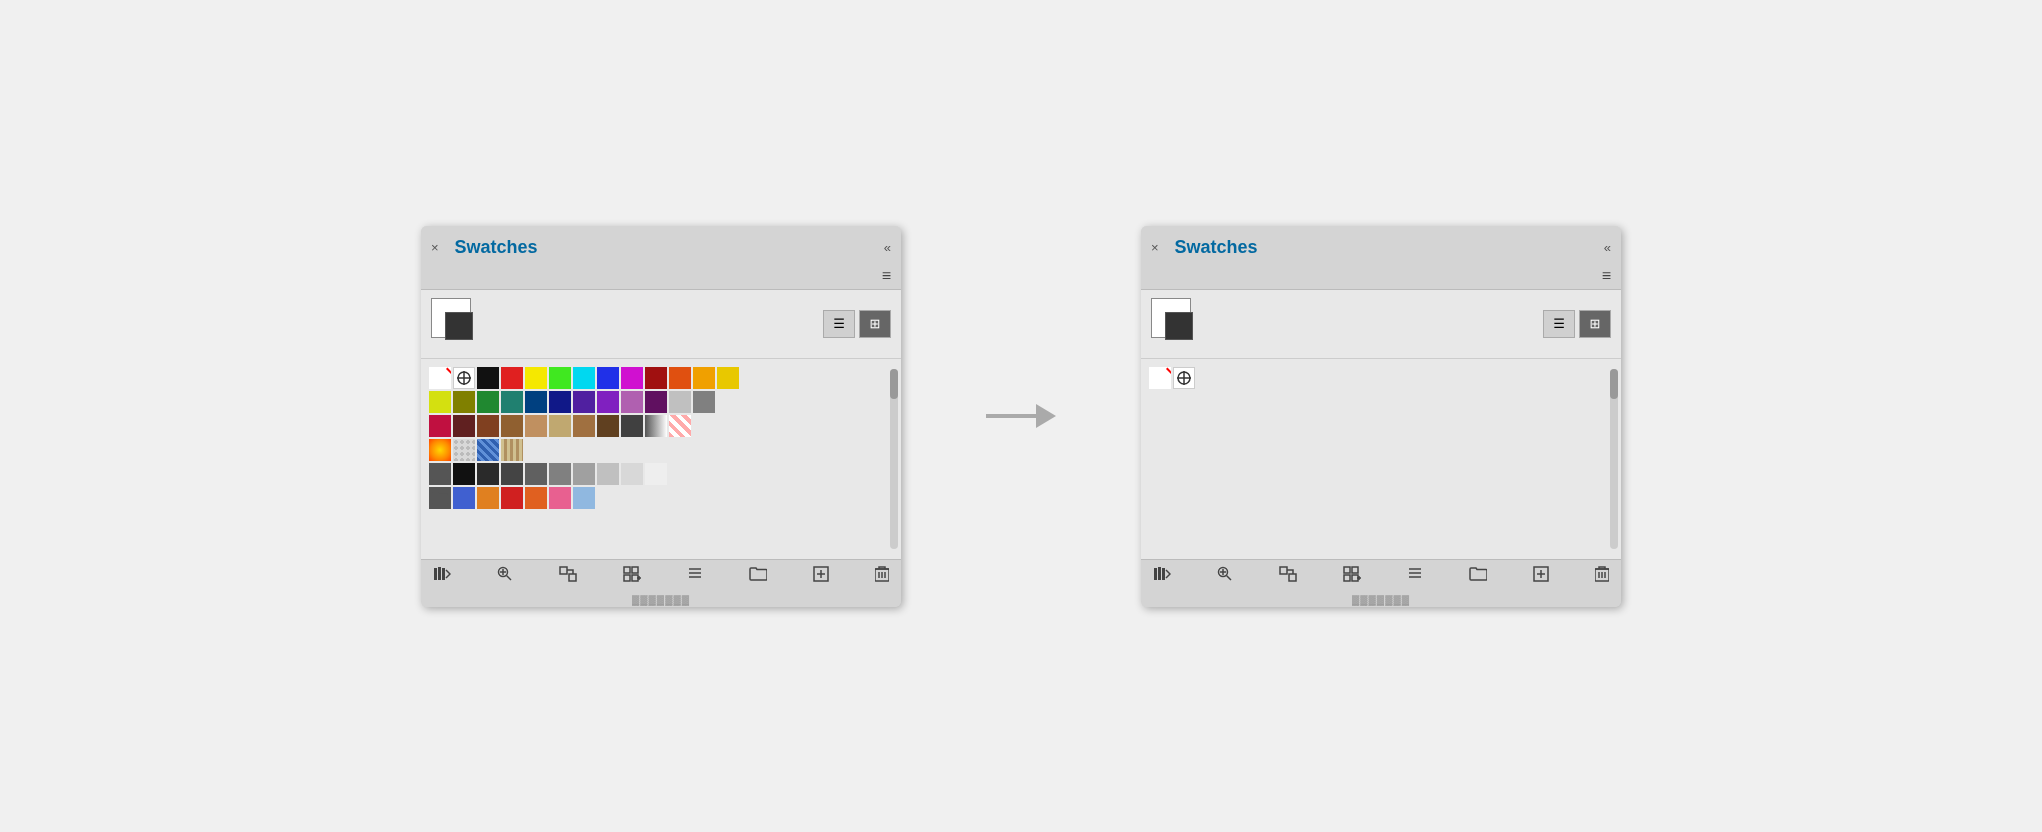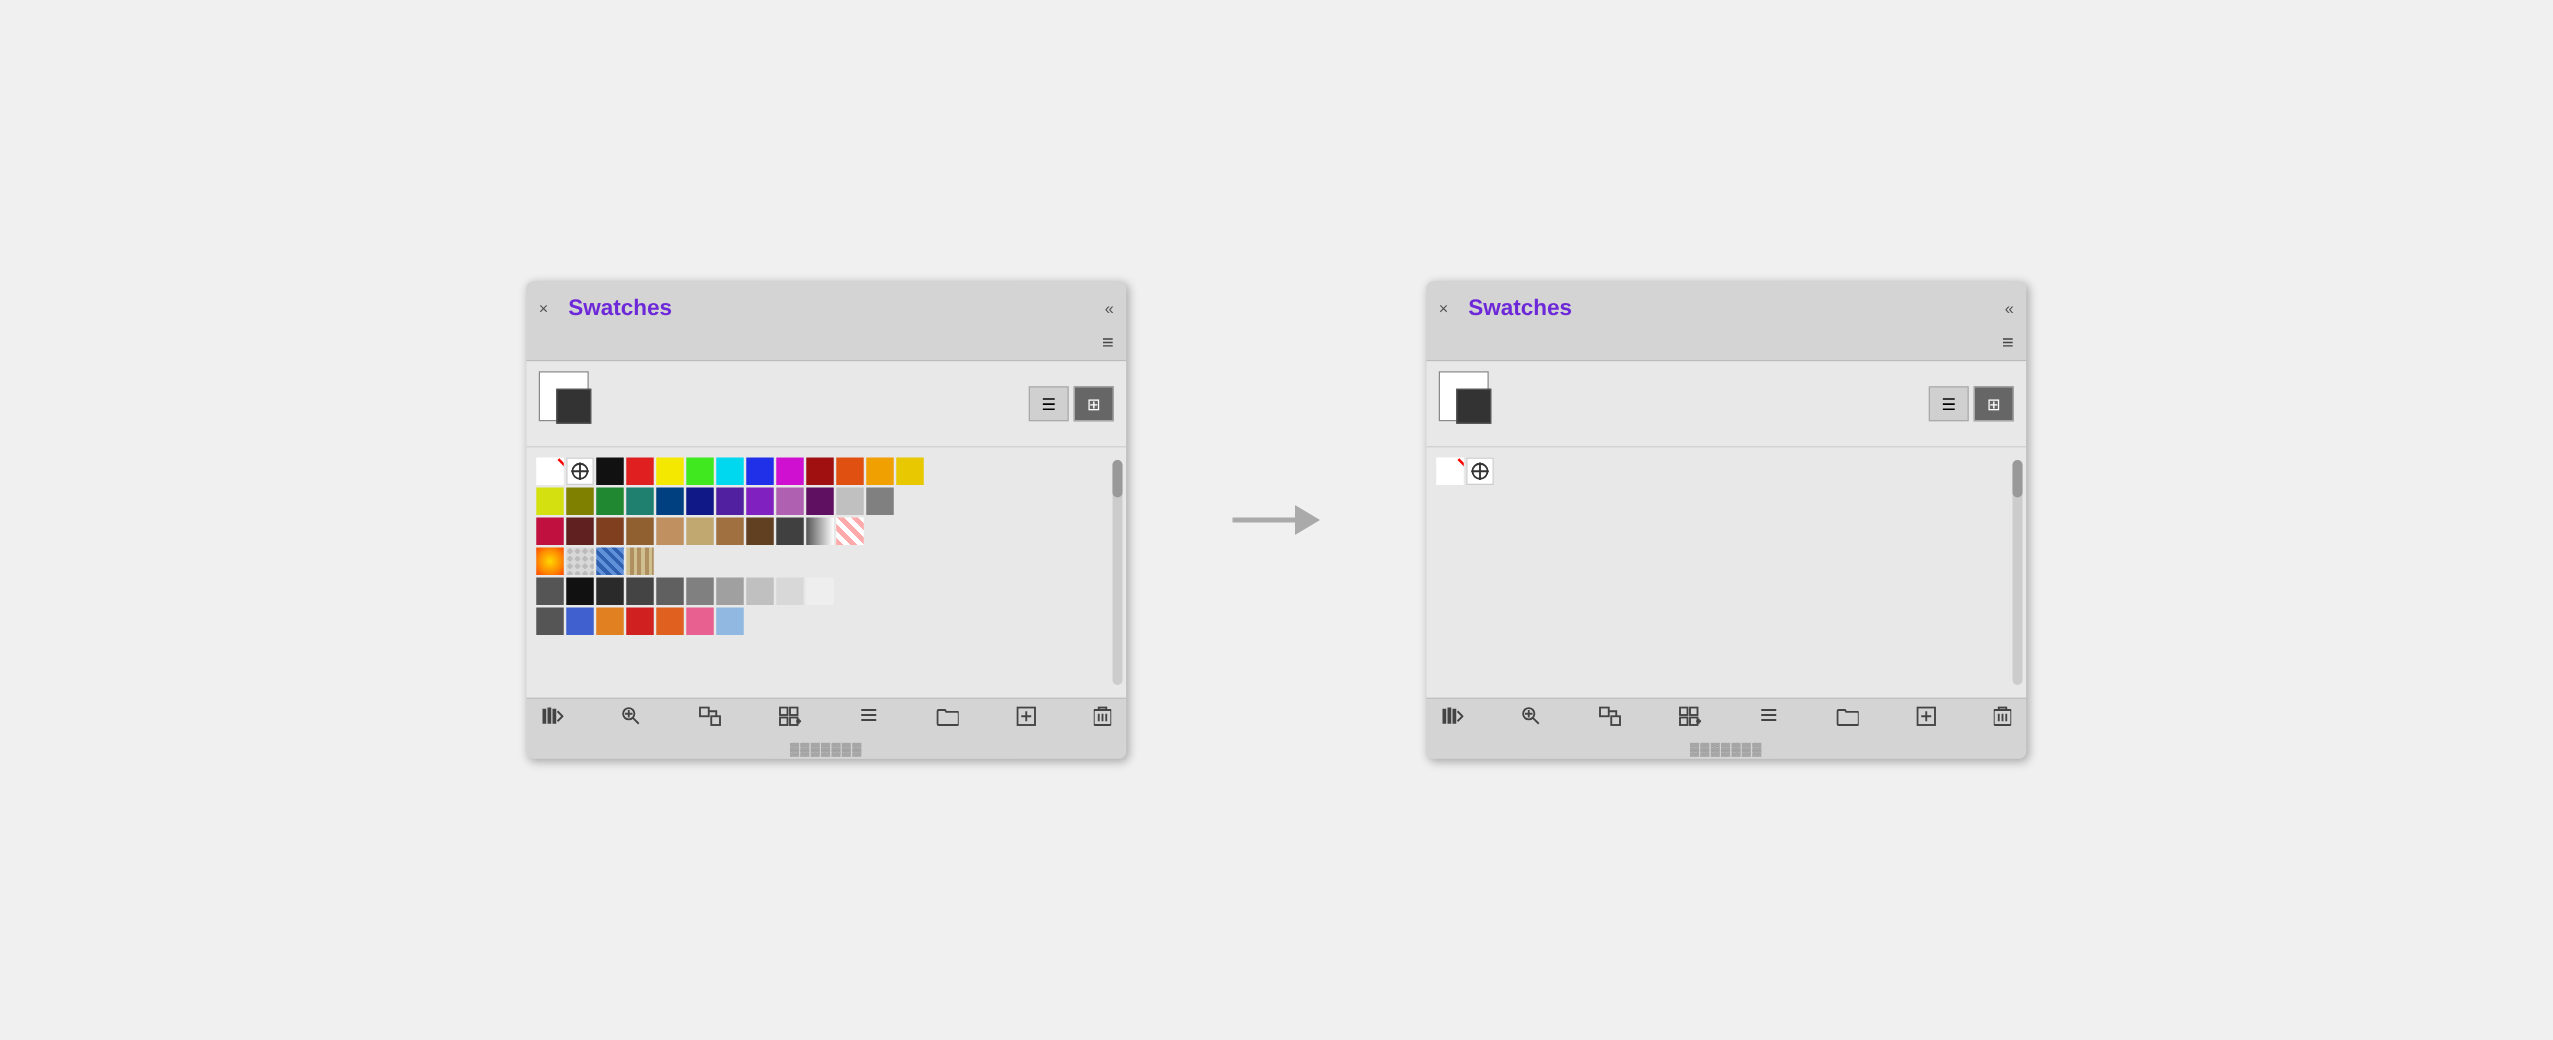--- a/index.html
+++ b/index.html
@@ -38,21 +38,21 @@
       cursor: pointer;
       margin-right: 8px;
       user-select: none;
     }
 
     .title-tab {
       background: #d4d4d4;
       padding: 5px 14px 5px 8px;
       font-size: 18px;
       font-weight: bold;
-      color: #6d28d9;
+      color: #0369a1;
       border-top-left-radius: 4px;
       border-top-right-radius: 4px;
       flex: 1;
     }
 
     .collapse-icon {
       font-size: 13px;
       color: #555;
       cursor: pointer;
       margin-left: auto;

